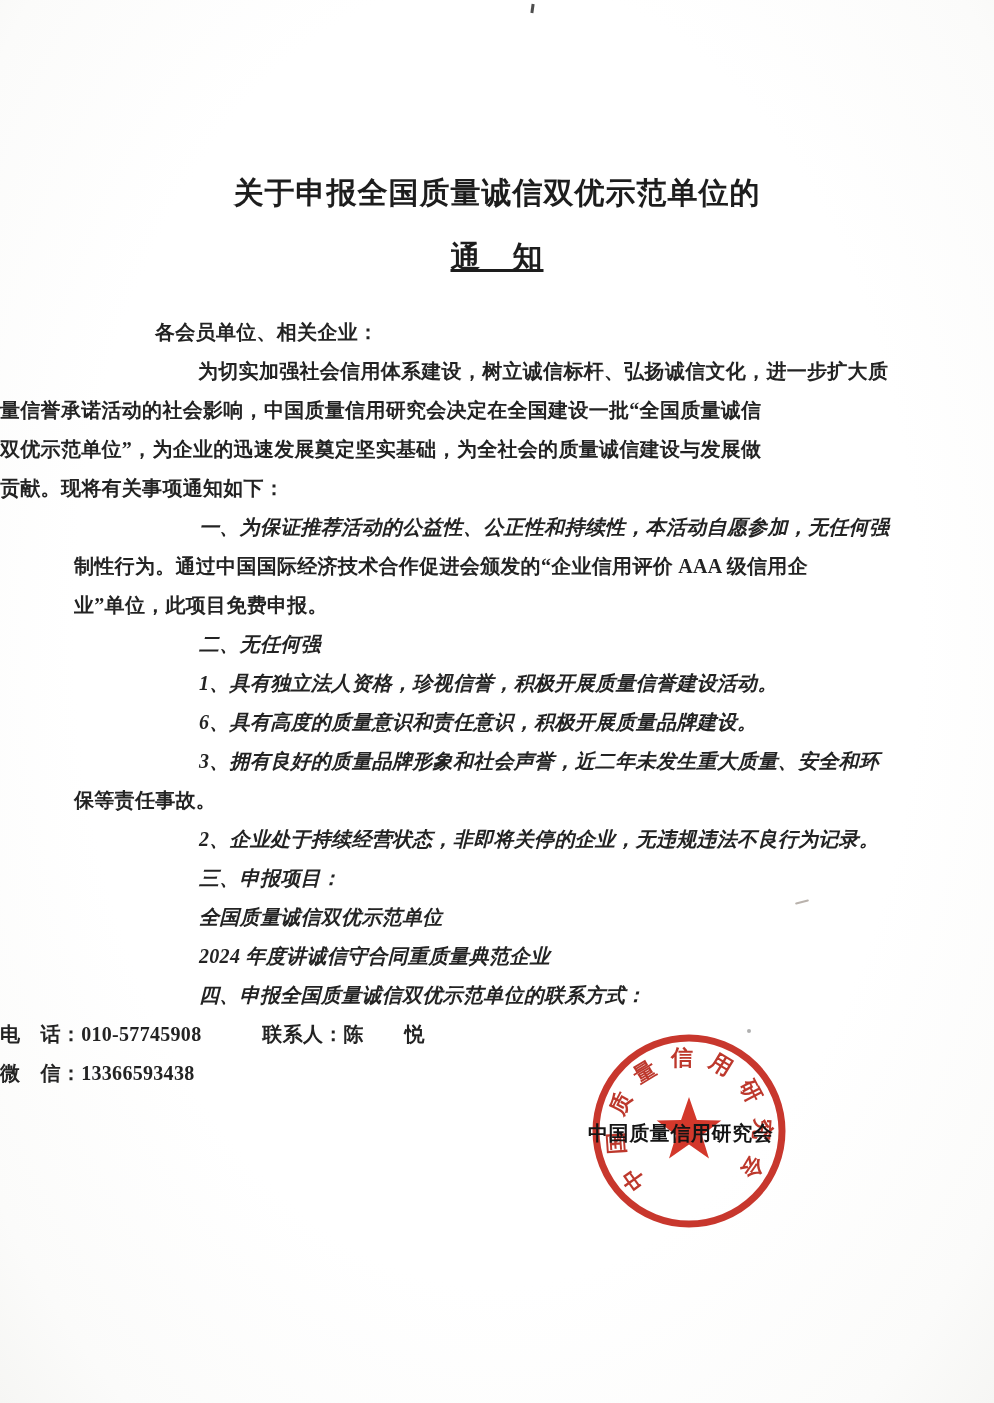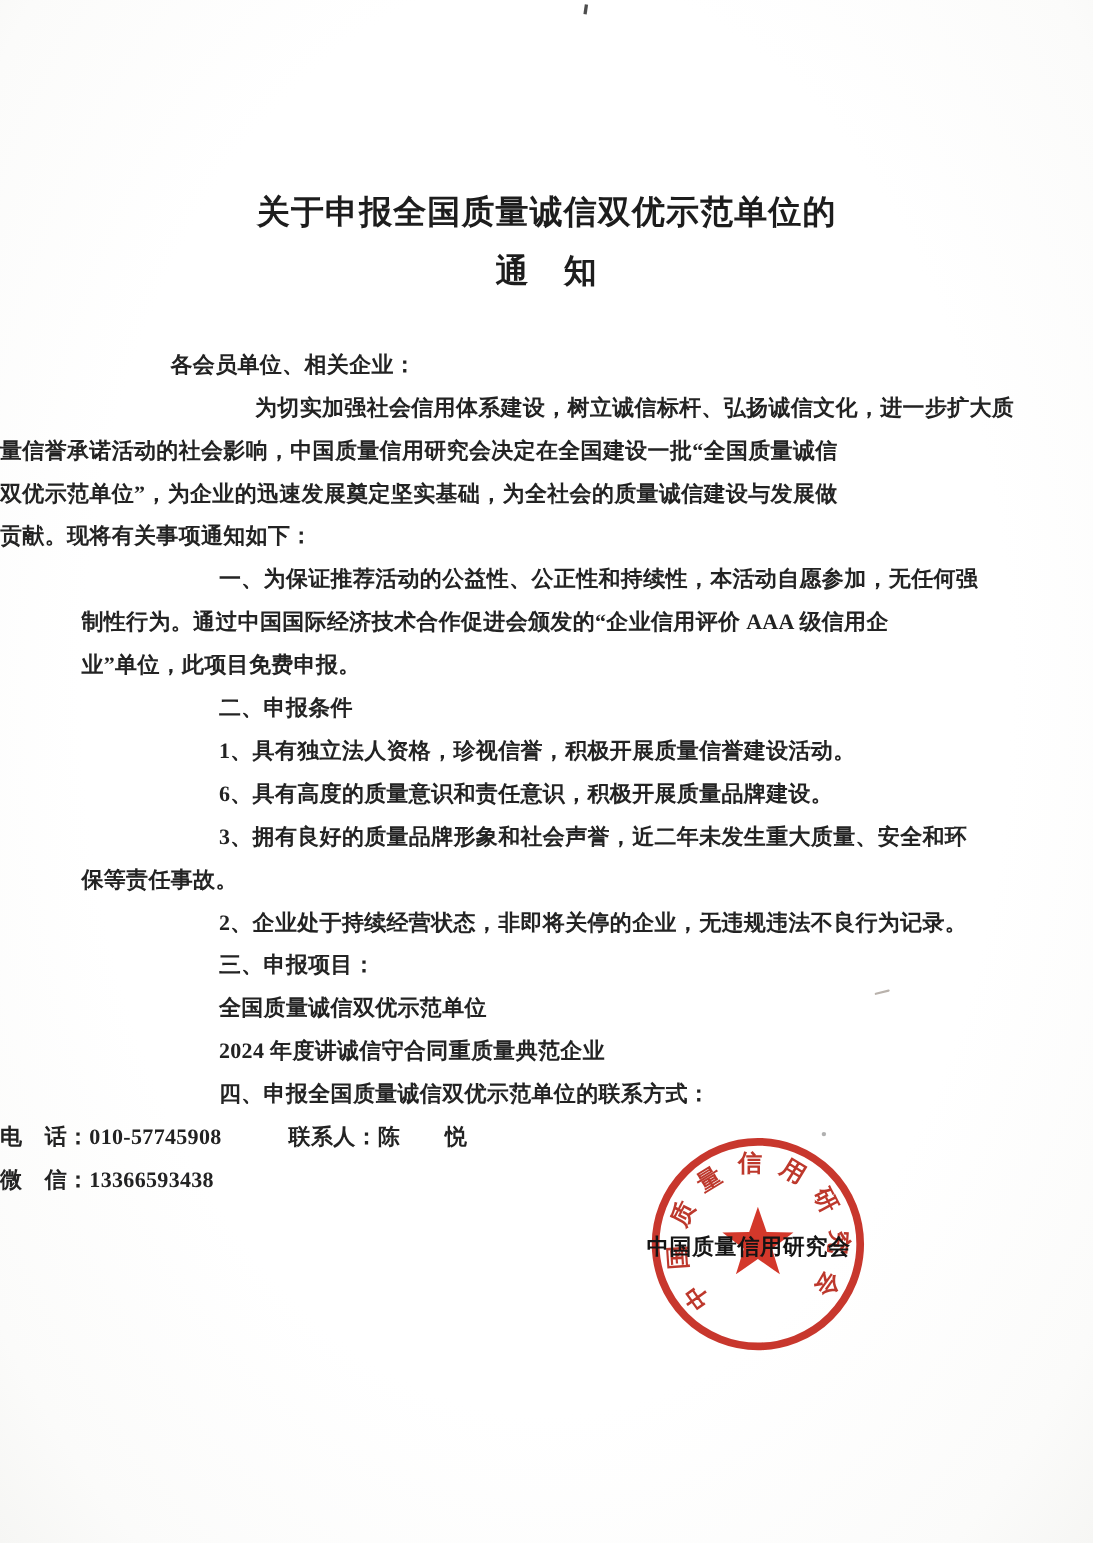--- a/index.html
+++ b/index.html
@@ -18,40 +18,40 @@
     position: absolute;
     left: 0; width: 994px;
     text-align: center;
     font-size: 30px;
     font-weight: 700;
     letter-spacing: 1px;
     color: #1d1d1d;
     white-space: pre;
   }
   .title-1 { top: 173px; }
-  .title-2 { top: 226px; }
+  .title-2 { top: 237px; text-decoration: underline; }
   .body-lines {
     position: absolute;
     top: 313px; left: 0;
     width: 922px;
     color: #232323;
   }
   .line {
     line-height: 39px;
     height: 39px;
     font-size: 20px;
     font-weight: 700;
     white-space: pre;
     letter-spacing: 0.3px;
   }
   .line.greeting { padding-left: 155px; }
-  .line.first    { padding-left: 198px; text-align: right; }
+  .line.first    { padding-left: 198px; }
   .line.flush    { }
   .line.hanging  { padding-left: 74px; }
-  .line.item     { padding-left: 199px; }
+  .line.item     { padding-left: 199px; font-style: italic; }
   .line.contact  { }
   .signature {
     position: absolute;
     left: 588px; top: 1120px;
     font-size: 20px;
     font-weight: 700;
     letter-spacing: 0.6px;
     color: #141414;
     z-index: 4;
     white-space: pre;
@@ -94,21 +94,21 @@
 
   <div class="body-lines" id="body-lines">
       <div class="line greeting">各会员单位、相关企业：</div>
       <div class="line first">为切实加强社会信用体系建设，树立诚信标杆、弘扬诚信文化，进一步扩大质</div>
       <div class="line flush">量信誉承诺活动的社会影响，中国质量信用研究会决定在全国建设一批“全国质量诚信</div>
       <div class="line flush">双优示范单位”，为企业的迅速发展奠定坚实基础，为全社会的质量诚信建设与发展做</div>
       <div class="line flush">贡献。现将有关事项通知如下：</div>
       <div class="line item">一、为保证推荐活动的公益性、公正性和持续性，本活动自愿参加，无任何强</div>
       <div class="line hanging">制性行为。通过中国国际经济技术合作促进会颁发的“企业信用评价 AAA 级信用企</div>
       <div class="line hanging">业”单位，此项目免费申报。</div>
-      <div class="line item">二、申报条件</div>
+      <div class="line item">二、无任何强</div>
       <div class="line item">1、具有独立法人资格，珍视信誉，积极开展质量信誉建设活动。</div>
       <div class="line item">6、具有高度的质量意识和责任意识，积极开展质量品牌建设。</div>
       <div class="line item">3、拥有良好的质量品牌形象和社会声誉，近二年未发生重大质量、安全和环</div>
       <div class="line hanging">保等责任事故。</div>
       <div class="line item">2、企业处于持续经营状态，非即将关停的企业，无违规违法不良行为记录。</div>
       <div class="line item">三、申报项目：</div>
       <div class="line item">全国质量诚信双优示范单位</div>
       <div class="line item">2024 年度讲诚信守合同重质量典范企业</div>
       <div class="line item">四、申报全国质量诚信双优示范单位的联系方式：</div>
       <div class="line contact">电　话：010-57745908　　　联系人：陈　　悦</div>

